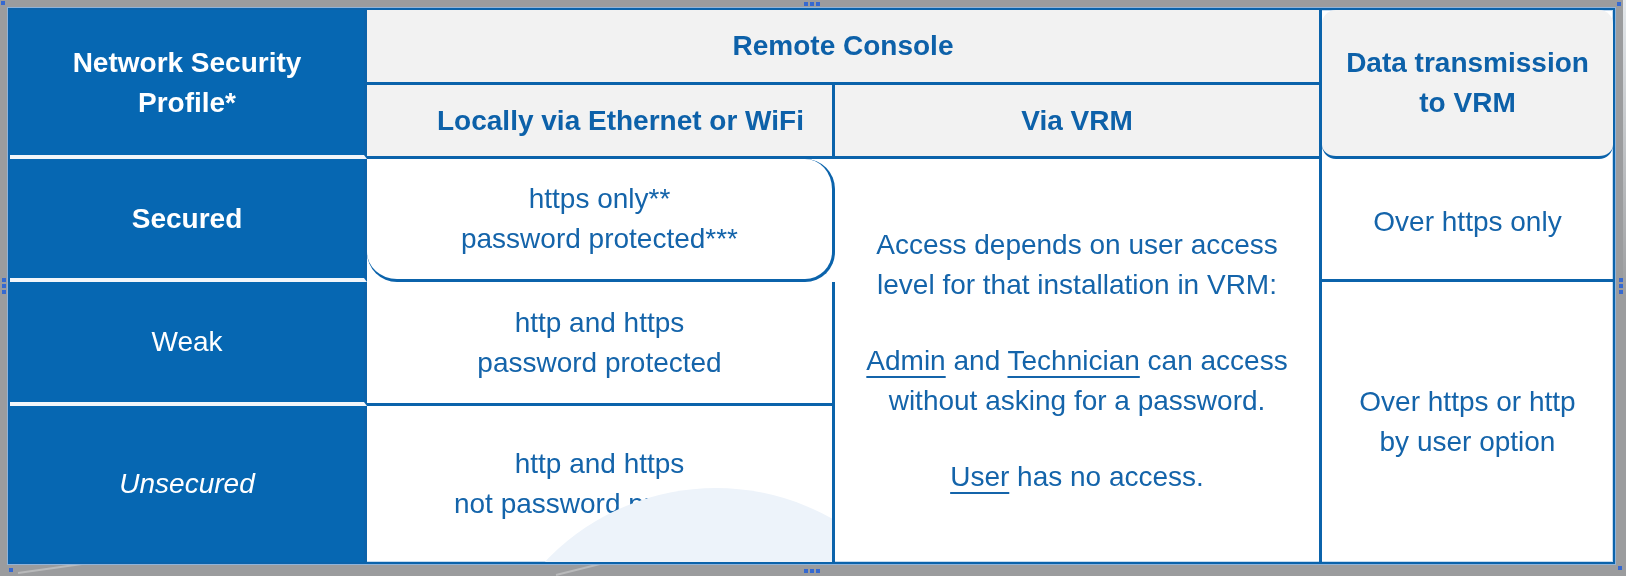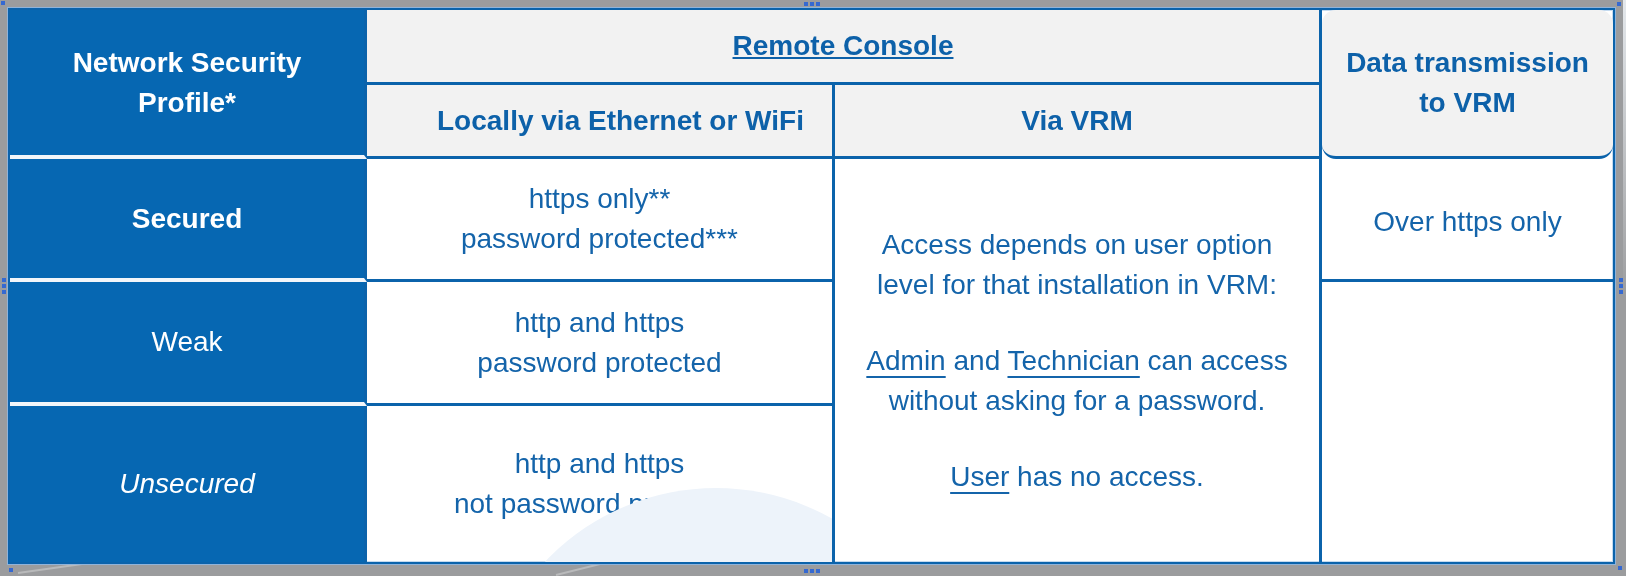--- a/index.html
+++ b/index.html
@@ -34,26 +34,26 @@
   }
   .blue{background:#0667b2;color:#ffffff;}
   .hdrgray{background:#f2f2f2;color:#0d61a9;font-weight:700;}
   .bold{font-weight:700;}
   .br{border-right:3px solid #0b63ab;}
   .bb{border-bottom:3px solid #0b63ab;}
   .bbw{border-bottom:4px solid #f2f6fa;}
 
   
   .a1{grid-column:1;grid-row:1/3;}
-  .b1{grid-column:2/4;grid-row:1;text-decoration:underline;}
+  .b1{grid-column:2/4;grid-row:1;}
   .d1{grid-column:4;grid-row:1/3;border-radius:14px;}
   .b2{grid-column:2;grid-row:2;padding-left:42px;}
   .c2{grid-column:3;grid-row:2;}
   .a3{grid-column:1;grid-row:3;font-weight:bold;}
-  .b3{grid-column:2;grid-row:3;}
+  .b3{grid-column:2;grid-row:3;border-radius:30px;}
   .c3{grid-column:3;grid-row:3/6;}
   .d3{grid-column:4;grid-row:3;margin-top:6px;}
   .a4{grid-column:1;grid-row:4;}
   .b4{grid-column:2;grid-row:4;}
   .d4{grid-column:4;grid-row:4/6;}
   .a5{grid-column:1;grid-row:5;font-style:italic;}
   .b5{grid-column:2;grid-row:5;}
 
   
   .vrmcell{flex-direction:column;gap:36px;}
@@ -104,34 +104,36 @@
     <div class="cell hdrgray br bb b2">Locally via Ethernet or WiFi</div>
 
     <div class="cell hdrgray br bb c2">Via VRM</div>
 
     <div class="cell blue br bbw a3">Secured</div>
 
     <div class="cell br bb b3">https only**
 password protected***</div>
 
     <div class="cell br c3 vrmcell">
-      <p><span>Access depends on user option
+      <p><span>Access depends on user access
 level for that installation in VRM:</span></p>
       <p><span class="u">Admin</span><span> and </span><span class="u">Technician</span><span> can access
 without asking for a password.</span></p>
       <p><span class="u">User</span><span> has no access.</span></p>
     </div>
 
     <div class="cell bb d3">Over https only</div>
 
     <div class="cell blue br bbw a4">Weak</div>
 
     <div class="cell br bb b4">http and https
 password protected</div>
 
+    <div class="cell d4">Over https or http
+by user option</div>
 
     <div class="cell blue br a5">Unsecured</div>
 
     <div class="cell br b5">
       <div class="hill"></div>
       <span>http and https
 not password protected</span>
     </div>
 
   </div>

